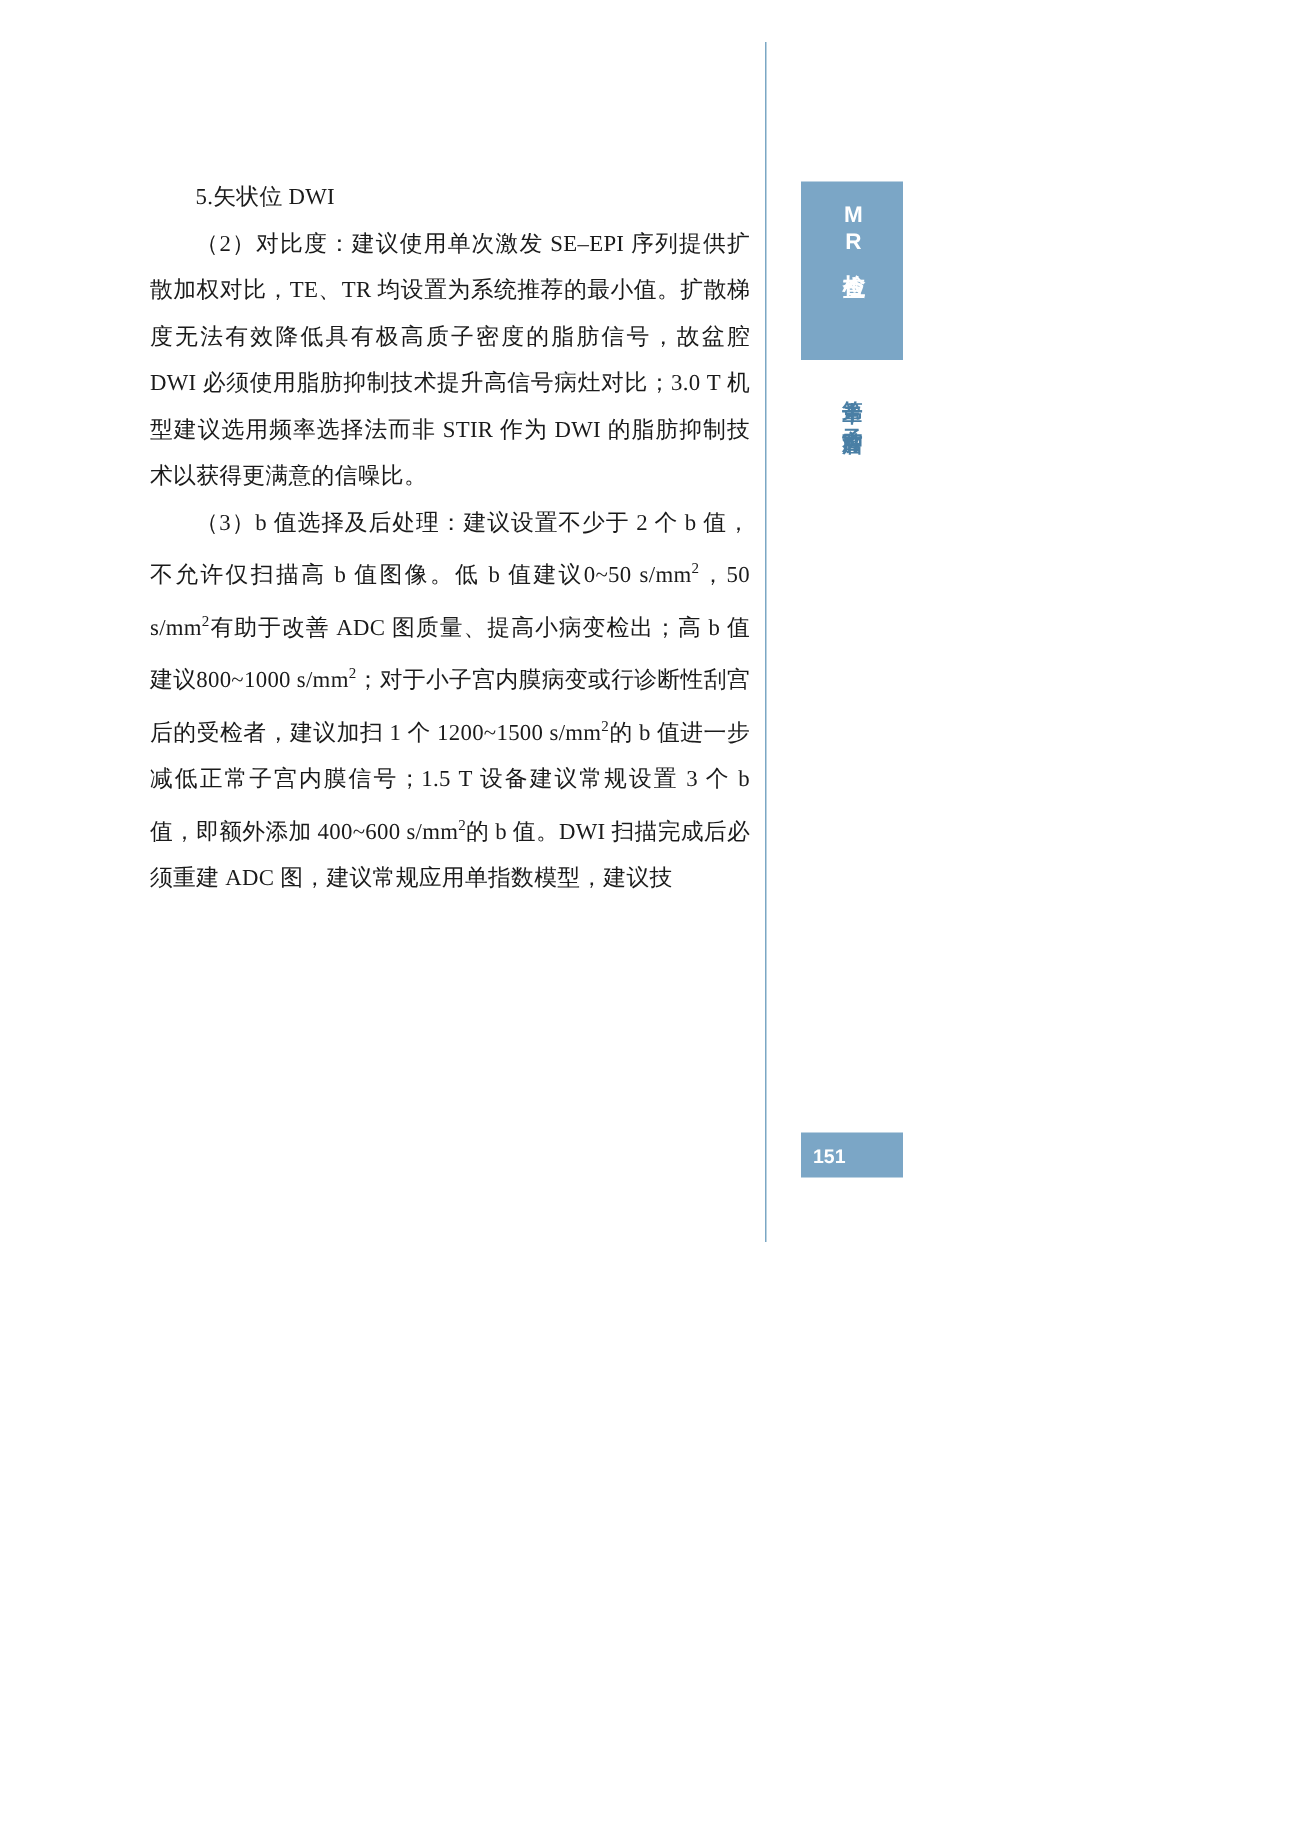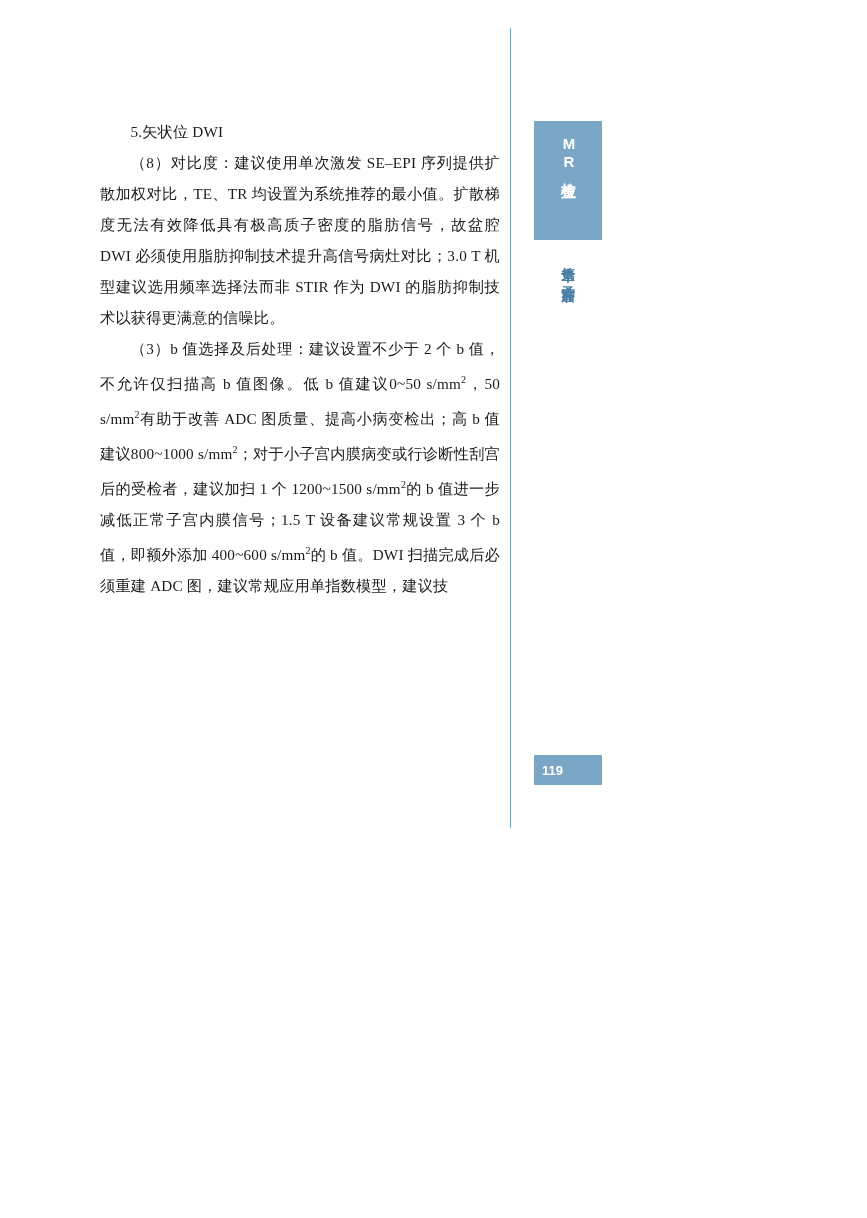--- a/index.html
+++ b/index.html
@@ -122,31 +122,31 @@
 
 <div class="page">
 
   <div class="vrule"></div>
 
   <div class="content">
 
     <p class="para">5.矢状位 DWI</p>
 
 
-    <p class="para">（8）对比度：建议使用单次激发 SE–EPI 序列提供扩散加权对比，TE、TR 均设置为系统推荐的最小值。扩散梯度无法有效降低具有极高质子密度的脂肪信号，故盆腔 DWI 必须使用脂肪抑制技术提升高信号病灶对比；3.0 T 机型建议选用频率选择法而非 STIR 作为 DWI 的脂肪抑制技术以获得更满意的信噪比。</p>
+    <p class="para">（2）对比度：建议使用单次激发 SE–EPI 序列提供扩散加权对比，TE、TR 均设置为系统推荐的最小值。扩散梯度无法有效降低具有极高质子密度的脂肪信号，故盆腔 DWI 必须使用脂肪抑制技术提升高信号病灶对比；3.0 T 机型建议选用频率选择法而非 STIR 作为 DWI 的脂肪抑制技术以获得更满意的信噪比。</p>
 
     <p class="para">（3）b 值选择及后处理：建议设置不少于 2 个 b 值，不允许仅扫描高 b 值图像。低 b 值建议0~50 s/mm<sup>2</sup>，50 s/mm<sup>2</sup>有助于改善 ADC 图质量、提高小病变检出；高 b 值建议800~1000 s/mm<sup>2</sup>；对于小子宫内膜病变或行诊断性刮宫后的受检者，建议加扫 1 个 1200~1500 s/mm<sup>2</sup>的 b 值进一步减低正常子宫内膜信号；1.5 T 设备建议常规设置 3 个 b 值，即额外添加 400~600 s/mm<sup>2</sup>的 b 值。DWI 扫描完成后必须重建 ADC 图，建议常规应用单指数模型，建议技</p>
 
   </div>
 
   <div class="tab-main">
     <span class="vtext">MR检查</span>
   </div>
 
   <div class="tab-chapter">
     <span class="vtext">第十章  子宫肿瘤</span>
   </div>
 
   <div class="folio">
-    <span>119</span>
+    <span>151</span>
   </div>
 
 </div>
 
 </body></html>

